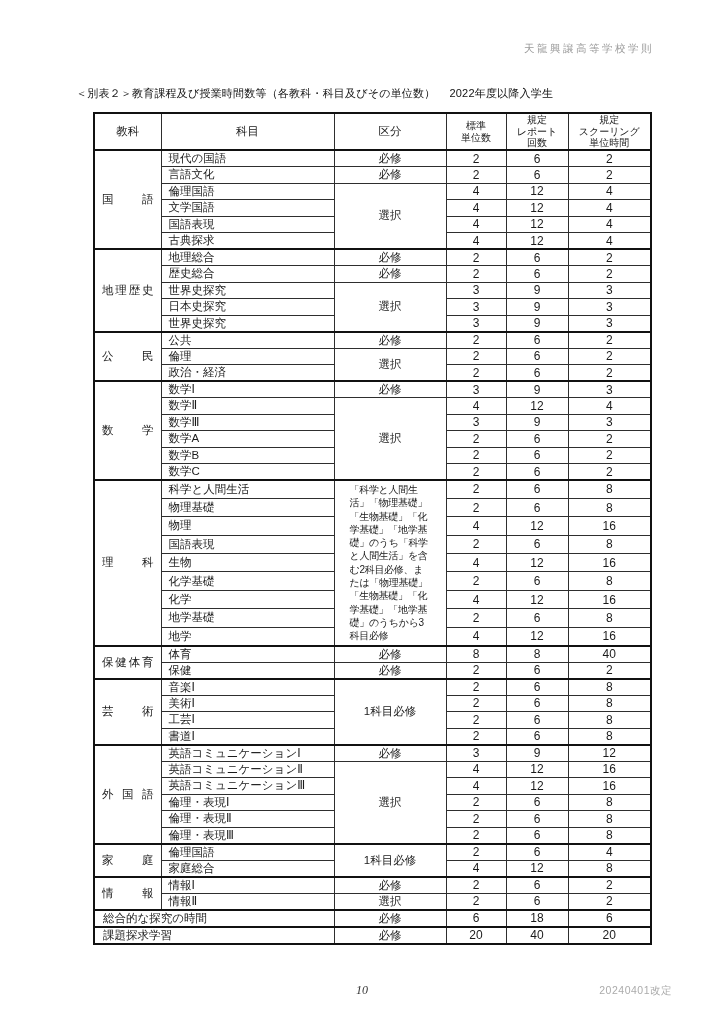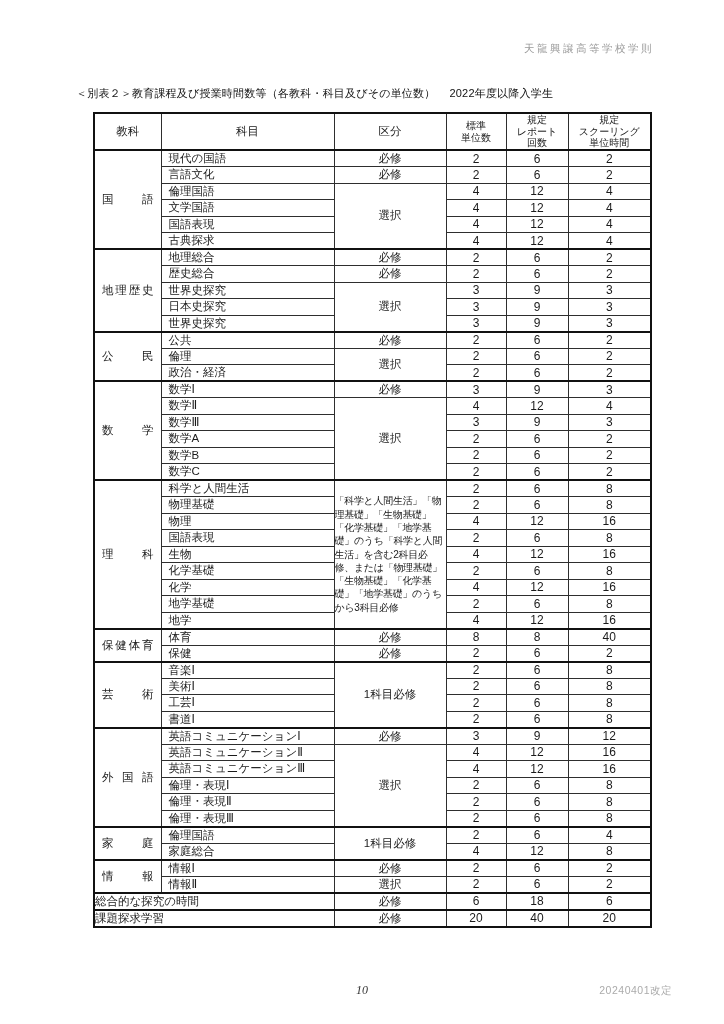--- a/index.html
+++ b/index.html
@@ -25,26 +25,26 @@
   th, td { border:1px solid #2e2e2e; padding:0; overflow:hidden; }
   thead th {
     height:35px; font-weight:normal; font-size:11.5px;
     text-align:center; vertical-align:middle; border-bottom:2px solid #111;
   }
   thead th.small { font-size:10px; line-height:11.5px; white-space:pre-line; }
   tbody tr { height:16.51px; }
   tr.group-start td { border-top:2px solid #111; }
   td.subject { vertical-align:middle; font-size:11.5px; }
   .subject-inner { display:flex; justify-content:space-between; padding:0 7px; }
-  td.subject.merged { text-align:left; }
+  td.subject.merged { text-align:left; padding-left:8px; }
   td.course { font-size:11.5px; text-align:left; padding-left:7px; white-space:nowrap; }
   td.category { font-size:11.5px; text-align:center; vertical-align:middle; }
   td.category.longtext {
     font-size:10px; line-height:13.3px; text-align:left;
-    padding:2px 0; letter-spacing:-0.3px;
+    padding:2px 15px; letter-spacing:-0.3px;
   }
   td.num { font-size:12px; text-align:center; }
   .pagenum {
     position:absolute; top:983px; left:0; width:724px; text-align:center;
     font-family:"Liberation Serif","DejaVu Serif",serif; font-size:12px; color:#333;font-style:italic;
   }
   .revision {
     position:absolute; top:984px; right:52px;
     font-family:Liberation Sans, sans-serif;
     font-size:10.5px; color:#ababab; letter-spacing:0.5px;

